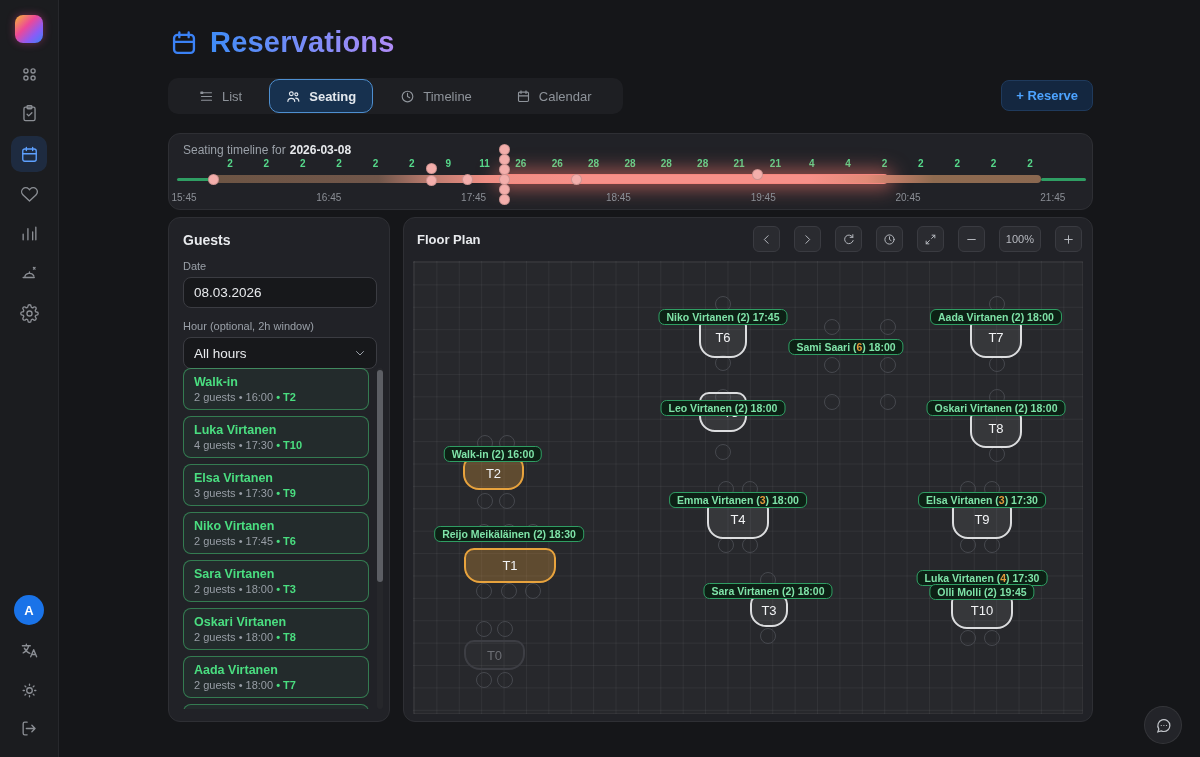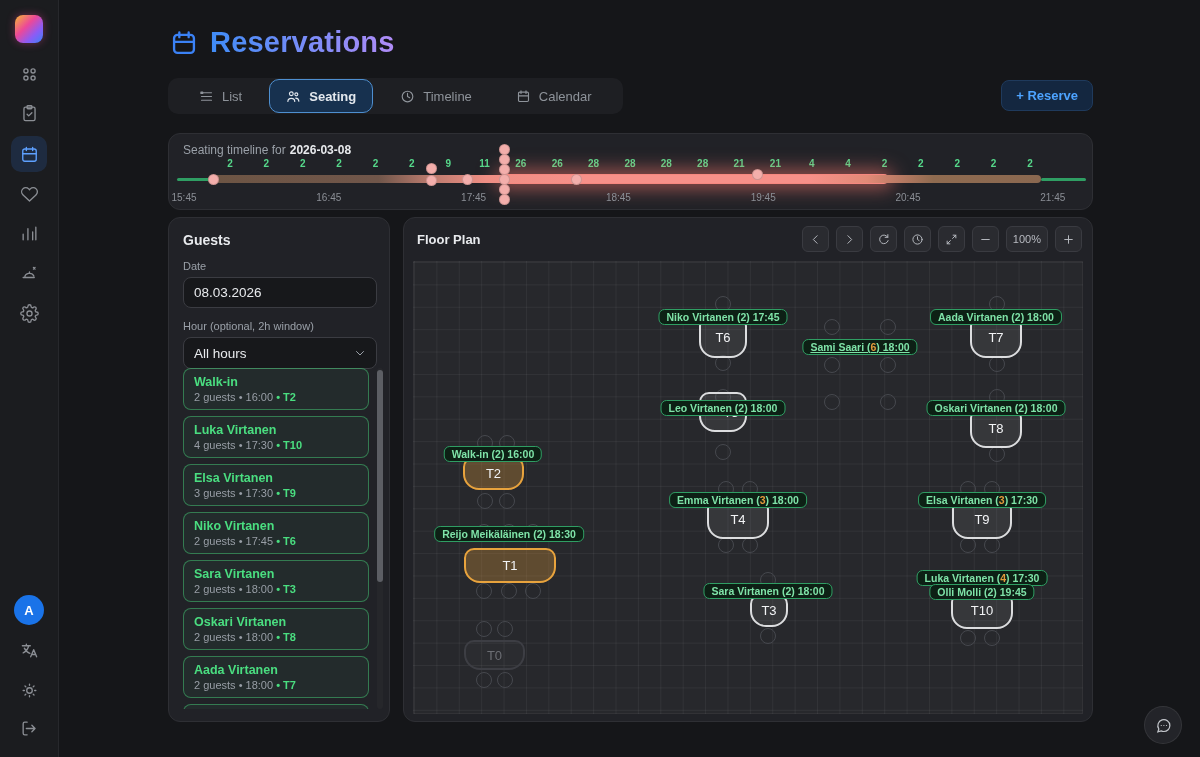--- a/index.html
+++ b/index.html
@@ -64,21 +64,21 @@
   .guest-card { border:1px solid rgba(74,222,128,.45); background:rgba(74,222,128,.05); border-radius:8px; padding:6px 10px; min-height:41px; cursor:pointer; flex:0 0 auto; }
   .guest-name { font-size:12.5px; font-weight:700; color:#4ade80; margin-bottom:2px; }
   .guest-info { font-size:11px; color:#989ea6; }
   .guest-info .tbl { color:#4ade80; font-weight:600; }
   .g-scroll-track { position:absolute; right:6px; top:150px; width:6px; height:341px; background:#26272b; border-radius:3px; }
   .g-scroll-thumb { position:absolute; right:6px; top:152px; width:6px; height:212px; background:#5c5e64; border-radius:3px; cursor:grab; }
 
   
   .floor-panel { left:403px; top:217px; width:690px; height:505px; overflow:hidden; }
   .fp-title { position:absolute; left:13px; top:14px; font-size:13px; font-weight:700; color:#e8eaed; }
-  .fp-controls { position:absolute; right:10px; top:8px; display:flex; gap:7px; }
+  .fp-controls { position:absolute; right:10px; top:8px; display:flex; gap:14px; }
   .fp-btn { height:26px; min-width:27px; padding:0 6px; background:#2a2b30; border:1px solid #3a3b41; border-radius:6px;
             display:flex; align-items:center; justify-content:center; color:#b7bac0; font-size:11px; cursor:pointer; }
   .fp-btn svg { width:13px; height:13px; stroke:#b7bac0; stroke-width:1.8; fill:none; stroke-linecap:round; stroke-linejoin:round; }
   .canvas { position:absolute; left:9px; top:43px; width:670px; height:453px; background:#27282c; border:1px solid rgba(255,255,255,.05);
             background-image:linear-gradient(rgba(255,255,255,.05) 1px,transparent 1px),linear-gradient(90deg,rgba(255,255,255,.05) 1px,transparent 1px);
             background-size:22.4px 22.4px; }
   .tbl-box { position:absolute; display:flex; align-items:center; justify-content:center; font-size:13px; font-weight:400; color:#f2f3f5;
              border-radius:10px 10px 16px 16px; cursor:pointer; z-index:2; }
   .tbl-box.free { border:2px solid #dcdddf; background:rgba(255,255,255,.07); }
   .tbl-box.occupied { border:2px solid #e8a33d; background:rgba(214,150,60,.32);text-align:center; }
@@ -404,21 +404,21 @@
         <div class="tbl-box free" style="left: 285px; top: 130px; width: 48px; height: 40px; padding-left: 16px;">T5</div>
         <div class="tbl-box free" style="left: 556px; top: 146px; width: 52px; height: 40px;">T8</div>
         <div class="tbl-box occupied" style="left: 49px; top: 195px; width: 61px; height: 33px;">T2</div>
         <div class="tbl-box free" style="left: 293px; top: 237px; width: 62px; height: 40px;">T4</div>
         <div class="tbl-box free" style="left: 538px; top: 237px; width: 60px; height: 40px;">T9</div>
         <div class="tbl-box occupied" style="left: 50px; top: 286px; width: 92px; height: 35px;">T1</div>
         <div class="tbl-box free" style="left: 336px; top: 332px; width: 38px; height: 33px;">T3</div>
         <div class="tbl-box free" style="left: 537px; top: 330px; width: 62px; height: 37px;">T10</div>
         <div class="tbl-box empty" style="left: 50px; top: 378px; width: 61px; height: 30px;">T0</div>
         <div class="badge" style="left: 309px; top: 47px;">Niko Virtanen (<span class="party">2</span>) 17:45</div>
-        <div class="badge" style="left: 446px; top: 77px; text-decoration: underline;">Sami Saari (<span class="party hot">6</span>) 18:00</div>
+        <div class="badge" style="left: 432px; top: 77px;">Sami Saari (<span class="party hot">6</span>) 18:00</div>
         <div class="badge" style="left: 582px; top: 47px;">Aada Virtanen (<span class="party">2</span>) 18:00</div>
         <div class="badge" style="left: 309px; top: 138px;">Leo Virtanen (<span class="party">2</span>) 18:00</div>
         <div class="badge" style="left: 582px; top: 138px;">Oskari Virtanen (<span class="party">2</span>) 18:00</div>
         <div class="badge" style="left: 79px; top: 184px;">Walk-in (<span class="party">2</span>) 16:00</div>
         <div class="badge" style="left: 324px; top: 230px;">Emma Virtanen (<span class="party hot">3</span>) 18:00</div>
         <div class="badge" style="left: 568px; top: 230px;">Elsa Virtanen (<span class="party hot">3</span>) 17:30</div>
         <div class="badge" style="left: 95px; top: 264px;">Reijo Meikäläinen (<span class="party">2</span>) 18:30</div>
         <div class="badge" style="left: 354px; top: 321px;">Sara Virtanen (<span class="party">2</span>) 18:00</div>
         <div class="badge" style="left: 568px; top: 308px;">Luka Virtanen (<span class="party hot">4</span>) 17:30</div>
         <div class="badge" style="left: 568px; top: 322px;">Olli Molli (<span class="party">2</span>) 19:45</div>

